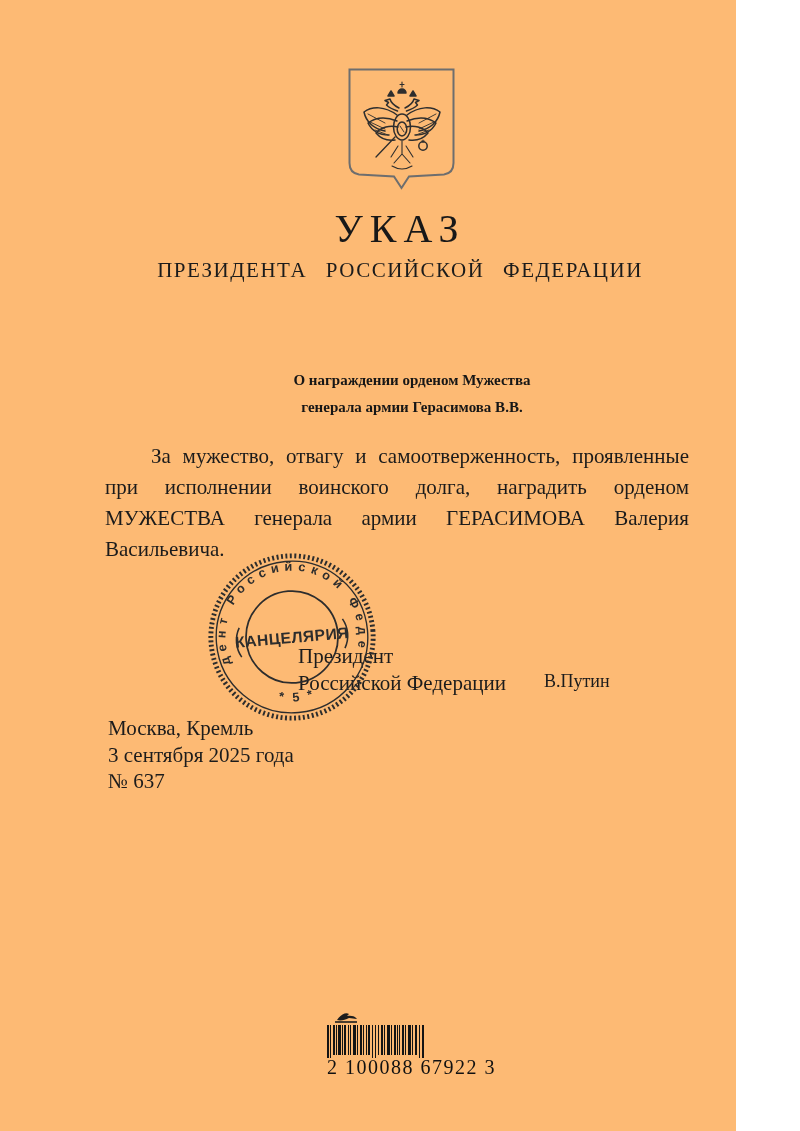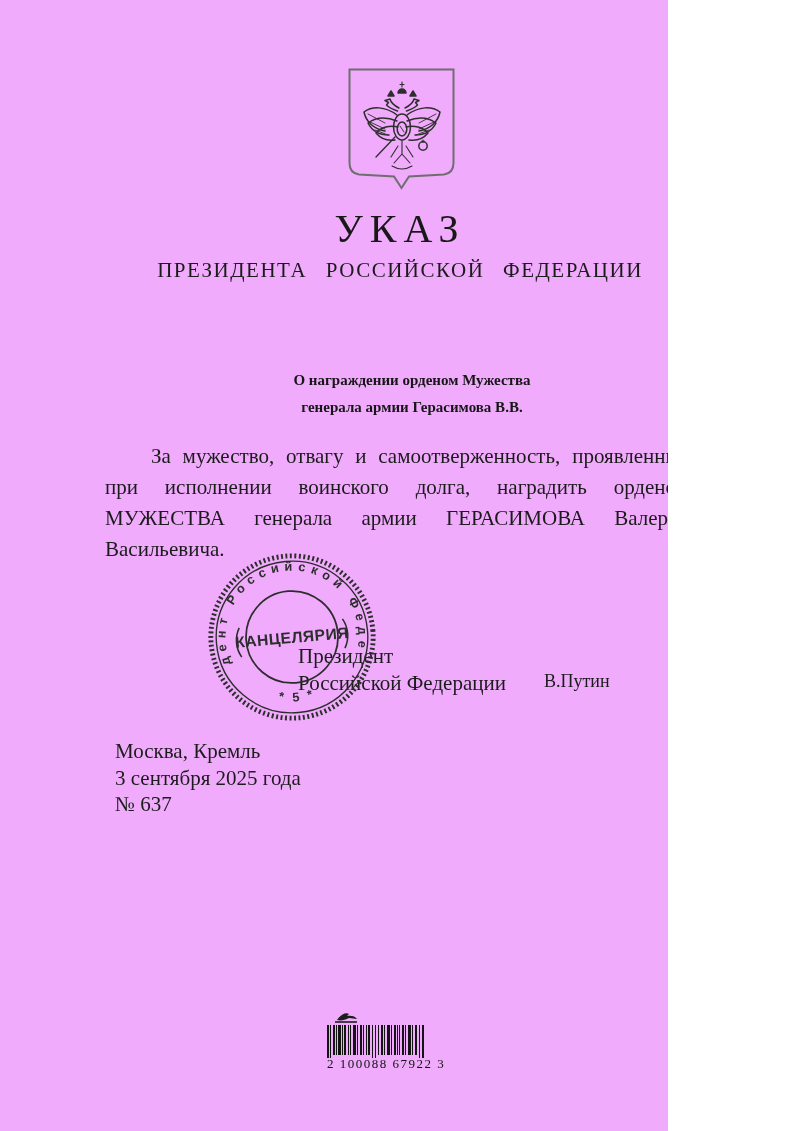--- a/index.html
+++ b/index.html
@@ -1,19 +1,19 @@
 <!DOCTYPE html>
 <html><head>
 <meta charset="utf-8">
 <style>
   html,body{margin:0;padding:0;background:#ffffff;}
   .page{
     position:relative;
-    width:668px;height:1131px;
-    background:#f0abfc;
+    width:736px;height:1131px;
+    background:#fdba74;
     font-family:"Liberation Serif","DejaVu Serif",serif;
     color:#1c1c1c;
     overflow:hidden;
   }
   
   .emblem-frame{position:absolute;left:348px;top:68px;width:107px;height:122px;}
   
   .doc-title{
     position:absolute;left:0;top:205px;width:800px;
     text-align:center;font-size:40px;letter-spacing:7px;
@@ -43,28 +43,28 @@
   }
   .stamp text{fill:#2d2d2d;}
   .ring-text{font-family:"Liberation Sans","DejaVu Sans",sans-serif;font-size:13px;font-weight:bold;letter-spacing:5.5px;}
   .ring-bottom{font-family:"Liberation Sans","DejaVu Sans",sans-serif;font-size:13px;font-weight:bold;letter-spacing:3px;}
   .stamp-center-text{font-family:"Liberation Sans","DejaVu Sans",sans-serif;font-size:16px;font-weight:bold;letter-spacing:0.5px;}
   
   .sig-line1{position:absolute;left:298px;top:644px;width:212px;text-align:left;font-size:21px;z-index:1;}
   .sig-line2{position:absolute;left:296px;top:671px;width:212px;text-align:center;font-size:21px;z-index:1;}
   .sig-name{position:absolute;left:544px;top:671px;font-size:18px;z-index:1;}
   
-  .place-date{position:absolute;left:115px;top:715px;font-size:21px;line-height:26.5px;margin-top:23px;}
+  .place-date{position:absolute;left:108px;top:715px;font-size:21px;line-height:26.5px;}
   
   .barcode-block{position:absolute;left:327px;top:1010px;width:110px;}
   .barcode-mark{position:absolute;left:6px;top:0px;width:30px;height:14px;}
   .barcode-bars{position:absolute;left:0px;top:15px;width:98px;height:33px;}
   .barcode-digits{
     position:absolute;left:0px;top:46px;width:110px;
-    font-size:13px;letter-spacing:1.5px;white-space:nowrap;color:#111;
+    font-size:20px;letter-spacing:1.5px;white-space:nowrap;color:#111;
     font-family:"Liberation Serif","DejaVu Serif",serif;
   }
 </style>
 </head>
 <body>
 
 <div class="page">
 
   <div class="emblem-frame">
     <svg width="107" height="122" viewBox="0 0 107 122" xmlns="http://www.w3.org/2000/svg">

